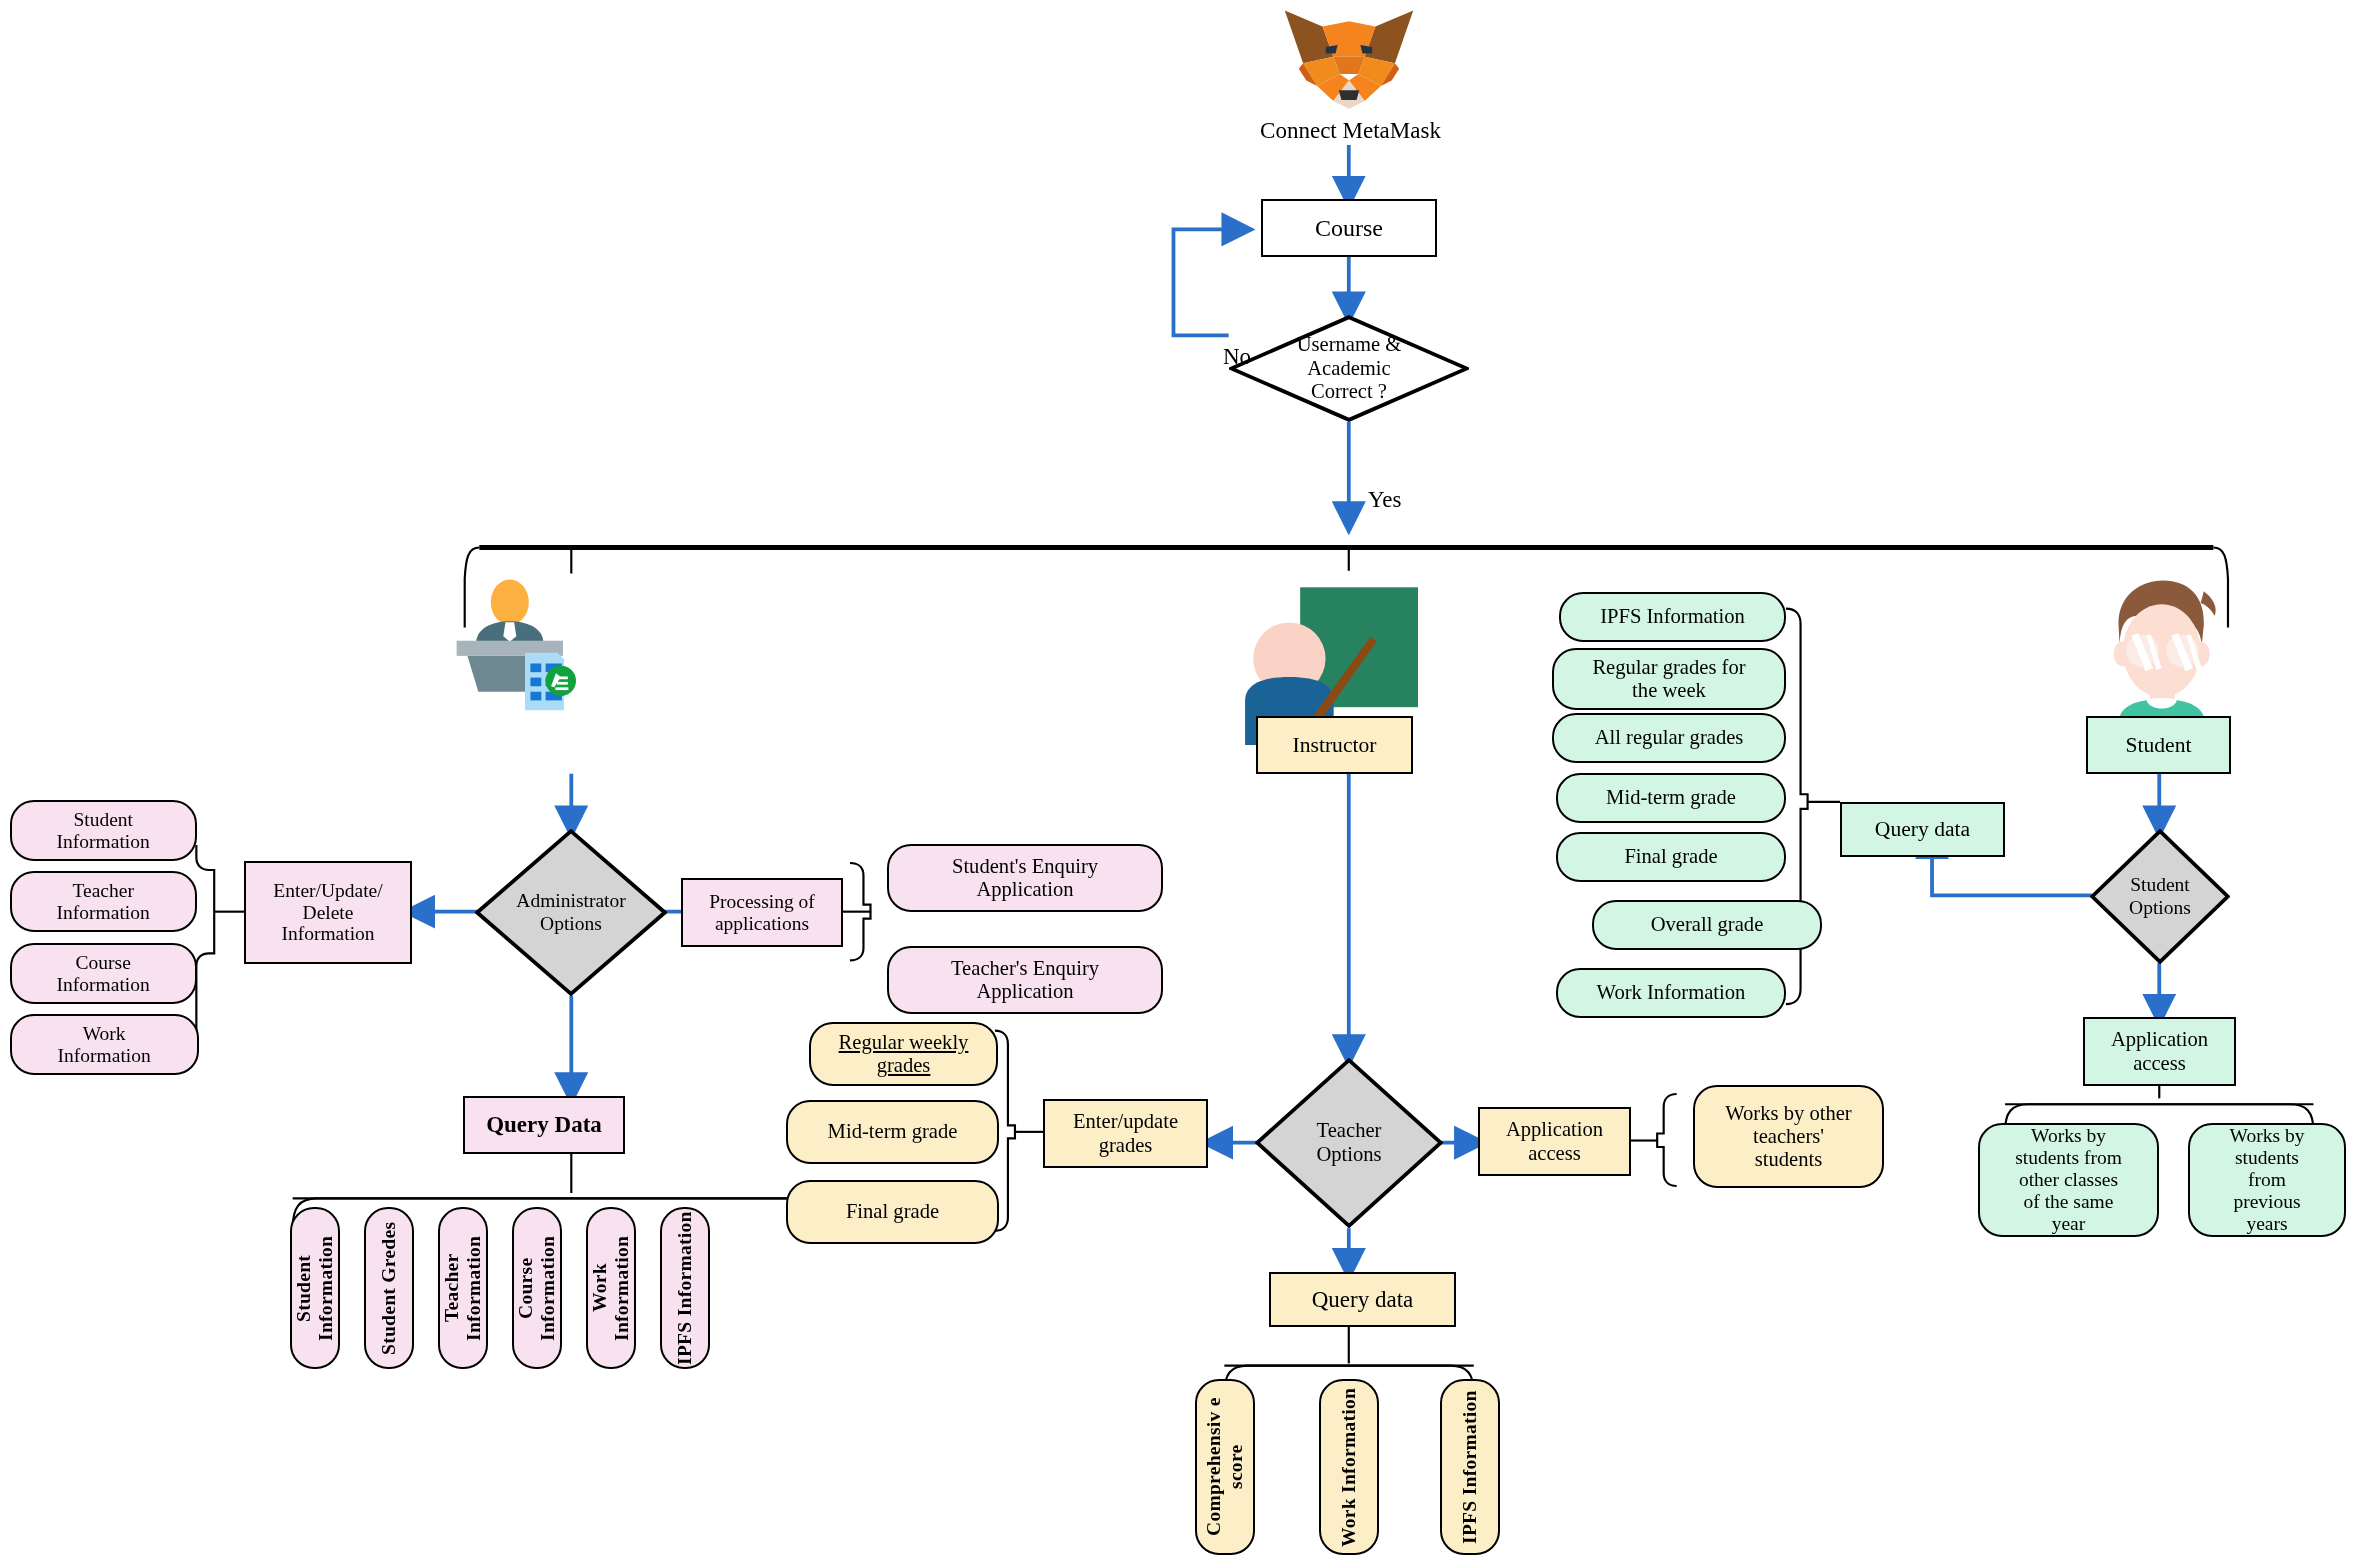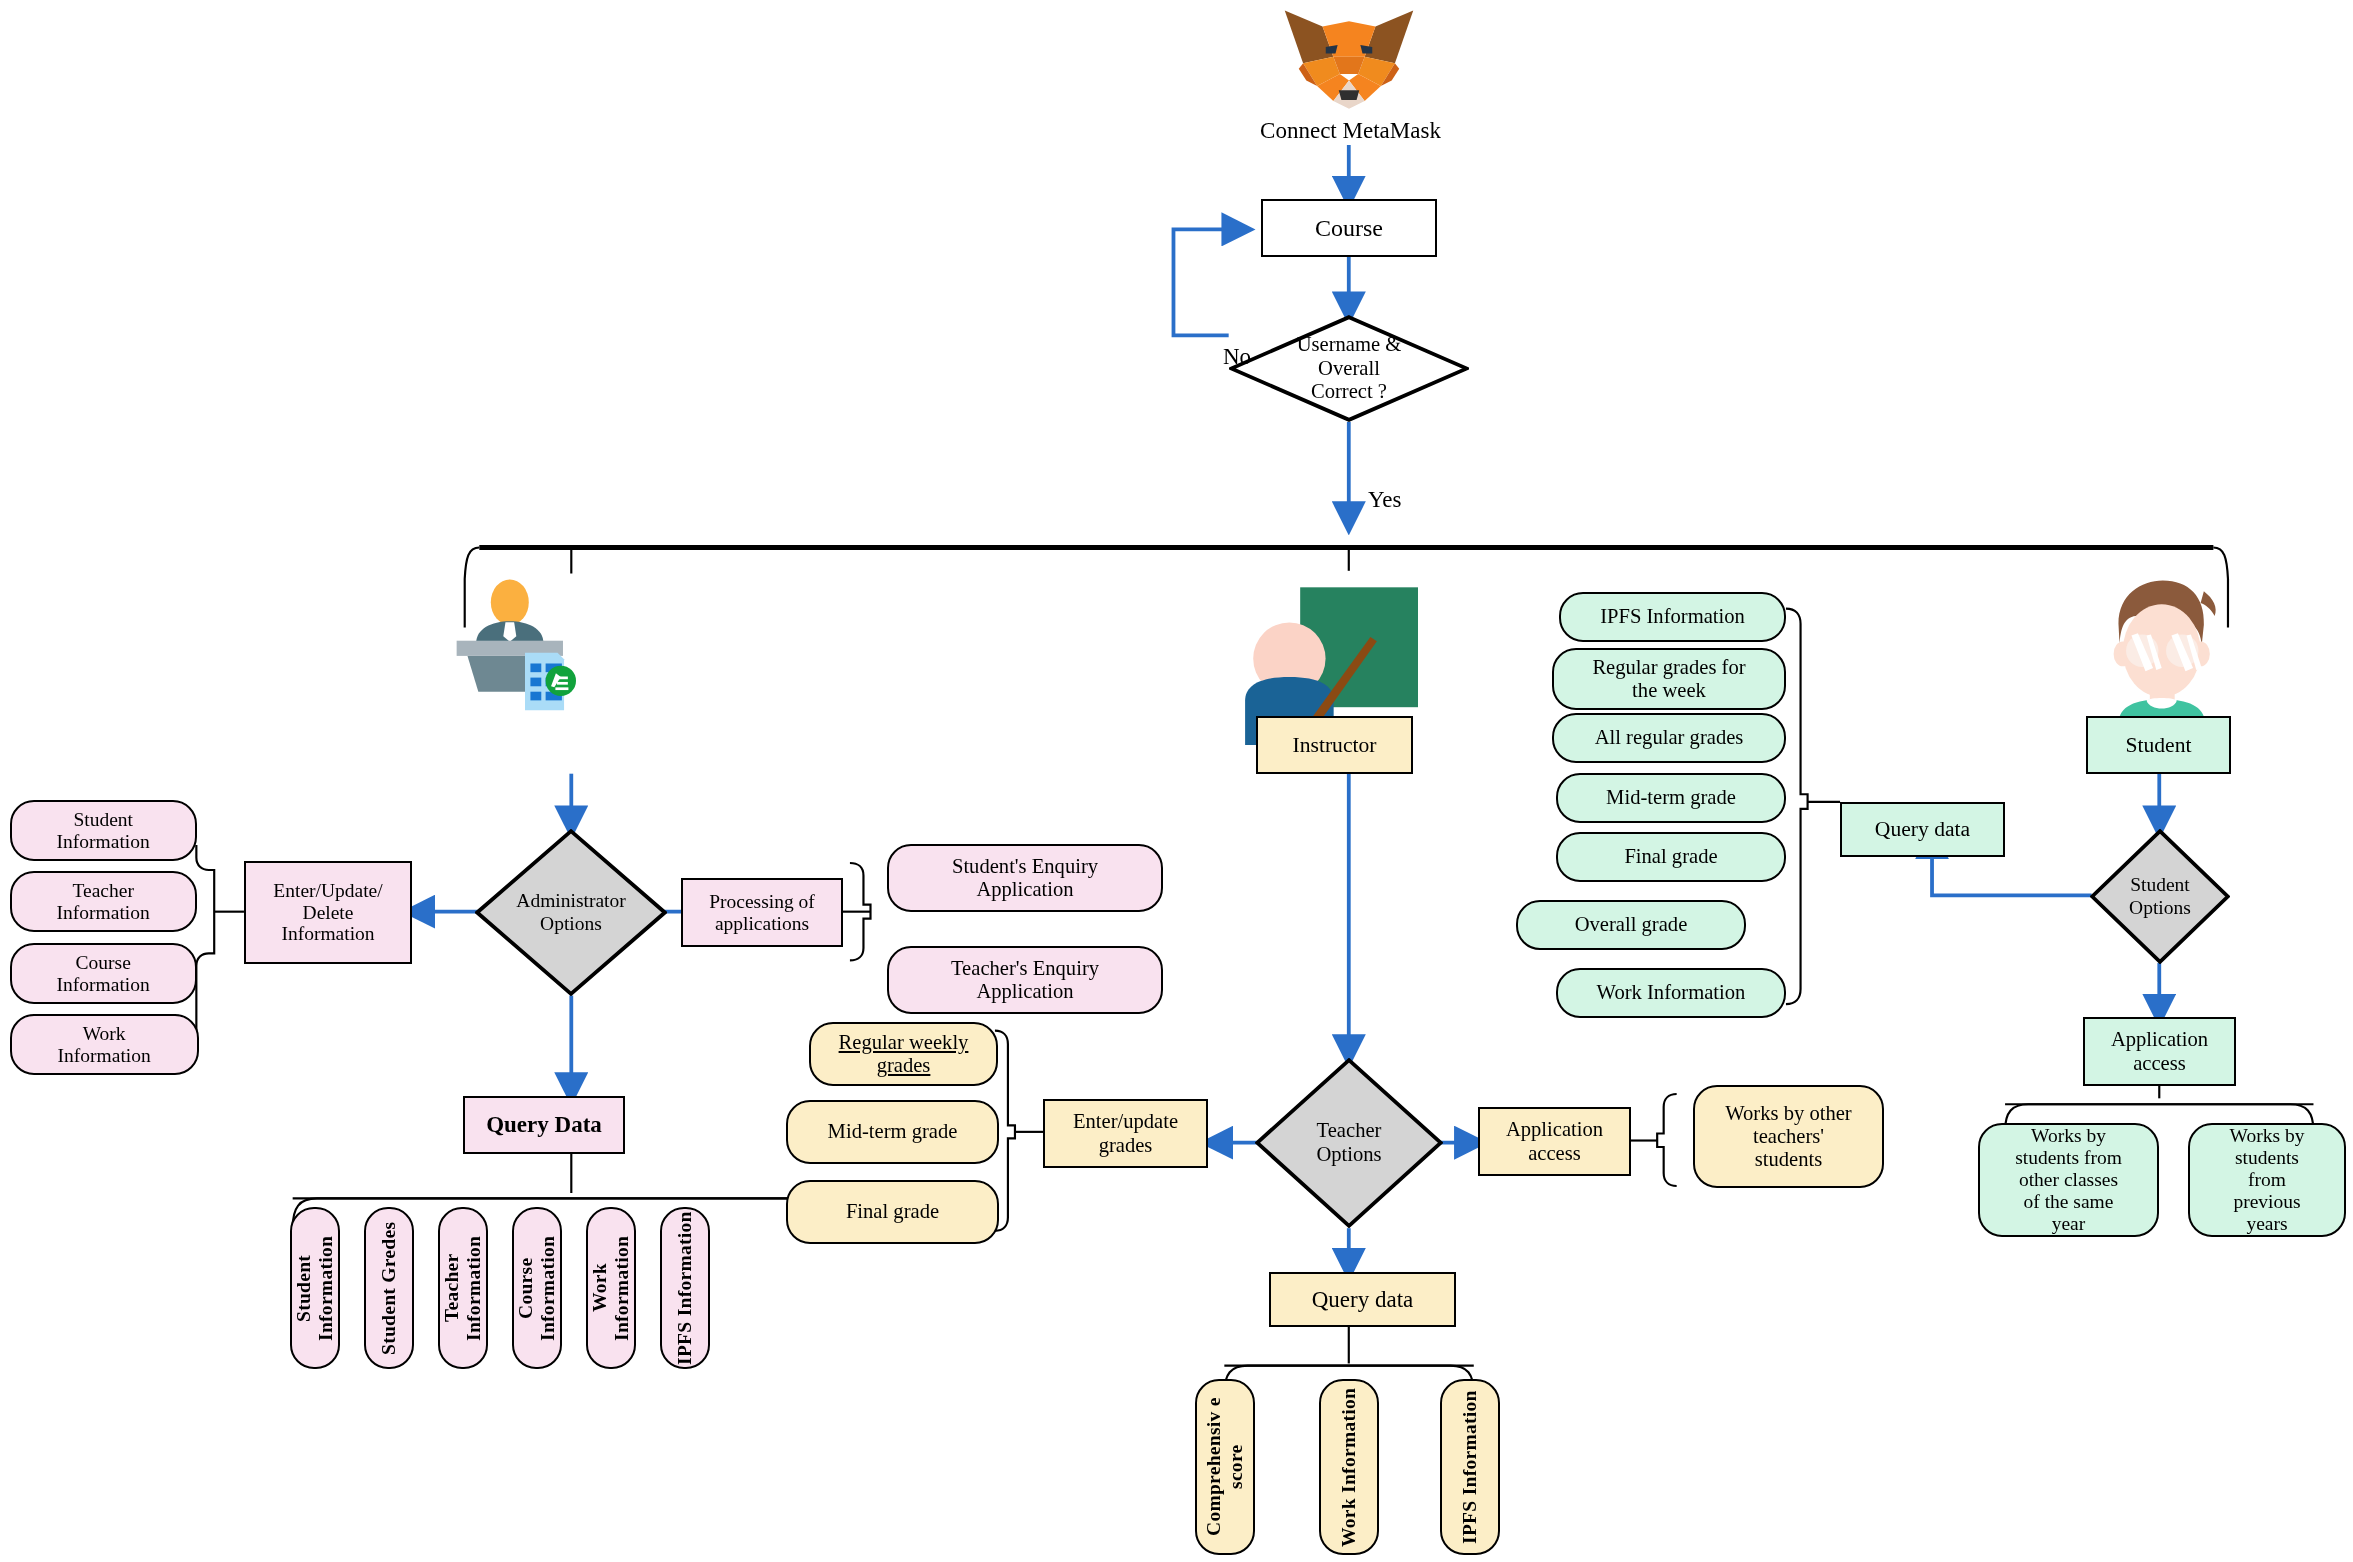--- a/index.html
+++ b/index.html
@@ -142,21 +142,21 @@
   <div class="plain f42" style="left:1218px;top:118px;width:265px;text-align:center;">Connect MetaMask</div>
 
   <div class="node rect white f44" style="left:1261px;top:199px;width:176px;height:58px;">Course</div>
 
   <div class="diamond" style="left:1229px;top:315px;width:240px;height:107px;">
     <svg class="dshape" viewBox="0 0 444 198" preserveAspectRatio="none">
       <polygon points="222,4 440,99 222,194 4,99" fill="#ffffff" stroke="#000" stroke-width="7"></polygon>
     </svg>
     <div class="dlabel f38">
       <div>Username &amp;</div>
-      <div>Overall</div>
+      <div>Academic</div>
       <div>Correct ?</div>
     </div>
   </div>
   <div class="plain f42" style="left:1183px;top:344px;margin-left:40px;">No</div>
   <div class="plain f42" style="left:1368px;top:487px;">Yes</div>
 
   <div class="icon" style="left:449px;top:568px;width:152px;height:153px;">
     <svg viewBox="0 0 280 282" width="152" height="153">
       <ellipse cx="112" cy="63" rx="35" ry="42" fill="#fbb040"></ellipse>
       <path d="M50 138 C50 112 78 98 112 98 C146 98 174 112 174 138 Z" fill="#4a6f7c"></path>
@@ -327,21 +327,21 @@
   </div>
   <div class="node round mint f38" style="left:1552px;top:713px;width:234px;height:50px;flex-direction:column;">
     <div>All regular grades</div>
   </div>
   <div class="node round mint f38" style="left:1556px;top:773px;width:230px;height:50px;flex-direction:column;">
     <div>Mid-term grade</div>
   </div>
   <div class="node round mint f38" style="left:1556px;top:832px;width:230px;height:50px;flex-direction:column;">
     <div>Final grade</div>
   </div>
-  <div class="node round mint f38" style="left:1516px;top:900px;width:230px;height:50px;flex-direction:column;">
+  <div class="node round mint f38" style="left:1592px;top:900px;width:230px;height:50px;flex-direction:column;">
     <div>Overall grade</div>
   </div>
   <div class="node round mint f38" style="left:1556px;top:968px;width:230px;height:50px;flex-direction:column;">
     <div>Work Information</div>
   </div>
 
   <div class="node rect mint f38" style="left:2083px;top:1017px;width:153px;height:69px;flex-direction:column;">
     <div>Application</div>
     <div>access</div>
   </div>

